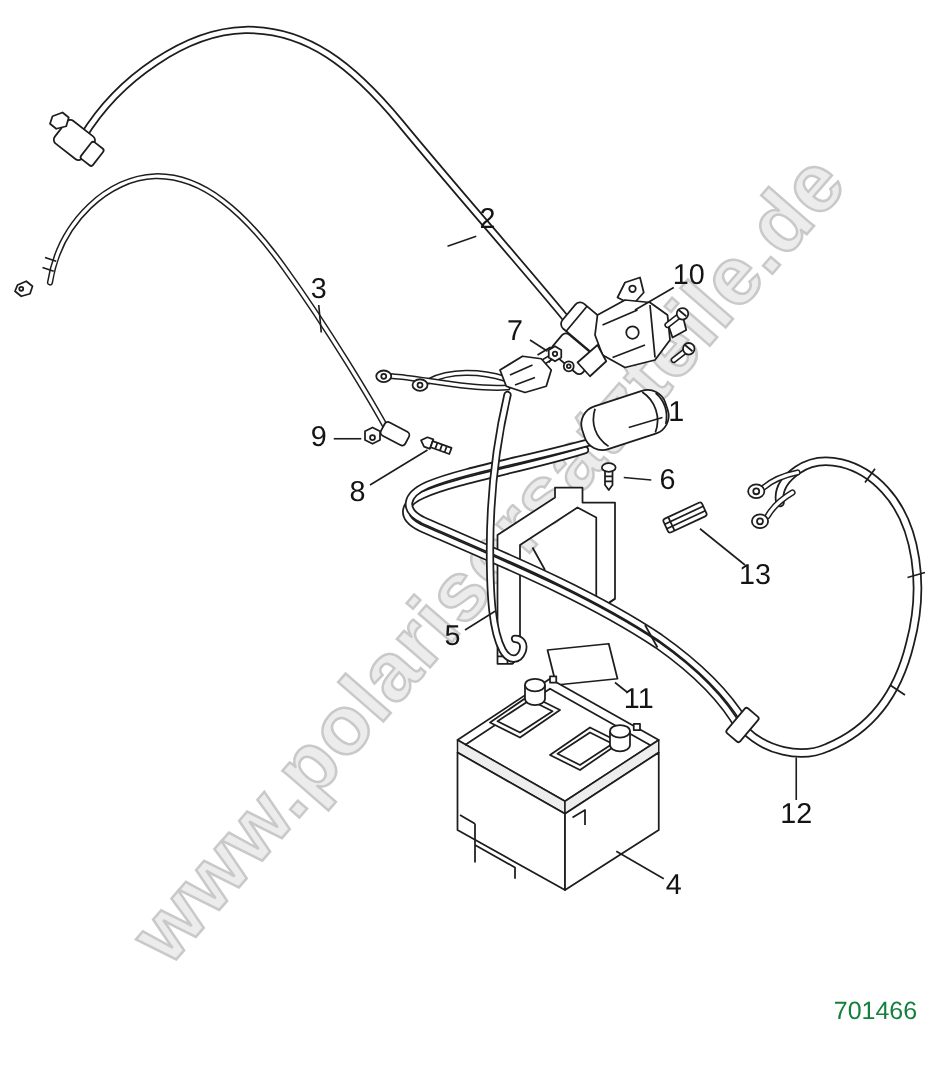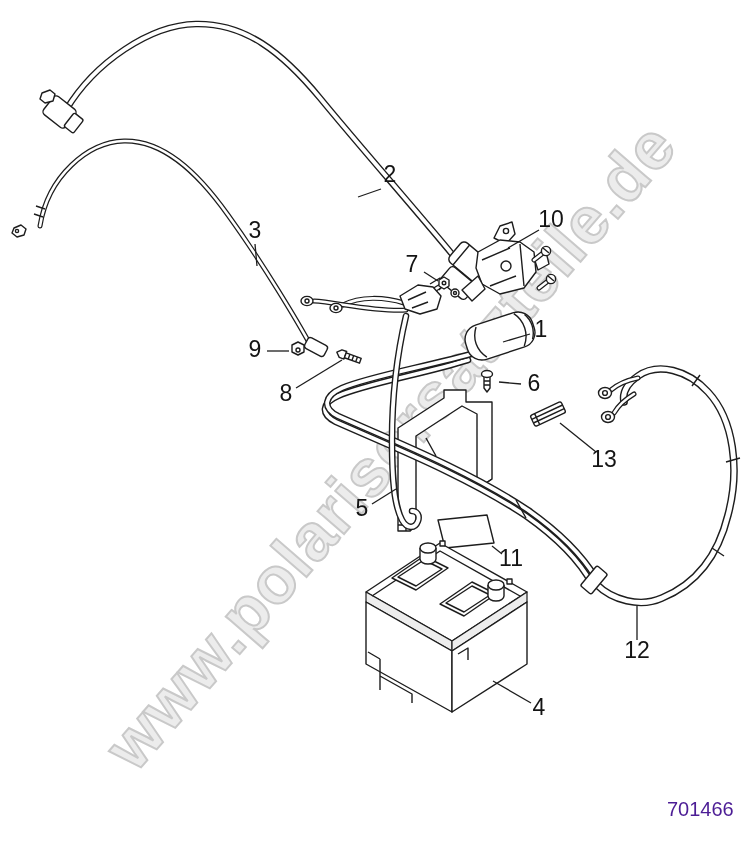--- a/index.html
+++ b/index.html
@@ -12,21 +12,21 @@
     line-height:92px;text-align:center;font-size:66px;font-weight:bold;
     letter-spacing:1px;white-space:nowrap;
     transform:rotate(-49deg);transform-origin:50% 50%;
     z-index:0;user-select:none;
   }
   #artwork{position:absolute;left:0;top:0;z-index:1;}
   #copyright{
     position:absolute;left:115px;top:453px;font-size:19px;color:#111;z-index:2;white-space:nowrap;
   }
   #part-number{
-    position:absolute;left:667px;top:798px;font-size:20px;color:#4c1d95;z-index:2;
+    position:absolute;left:667px;top:798px;font-size:20px;color:#15803d;z-index:2;
   }
   
   .s  {fill:none;stroke:#1d1d1d;stroke-width:1.4;stroke-linejoin:round;}
   .sf {fill:#ffffff;stroke:#1d1d1d;stroke-width:1.4;stroke-linejoin:round;}
   .sg {fill:#ededed;stroke:#1d1d1d;stroke-width:1.2;stroke-linejoin:round;}
   .co {fill:none;stroke:#1d1d1d;stroke-width:6.6;stroke-linecap:round;}
   .ci {fill:none;stroke:#ffffff;stroke-width:3.8;stroke-linecap:round;}
   .to {fill:none;stroke:#1d1d1d;stroke-width:5;stroke-linecap:round;}
   .ti {fill:none;stroke:#ffffff;stroke-width:2.6;stroke-linecap:round;}
   .lo {fill:none;stroke:#1d1d1d;stroke-width:7.6;stroke-linecap:round;}

